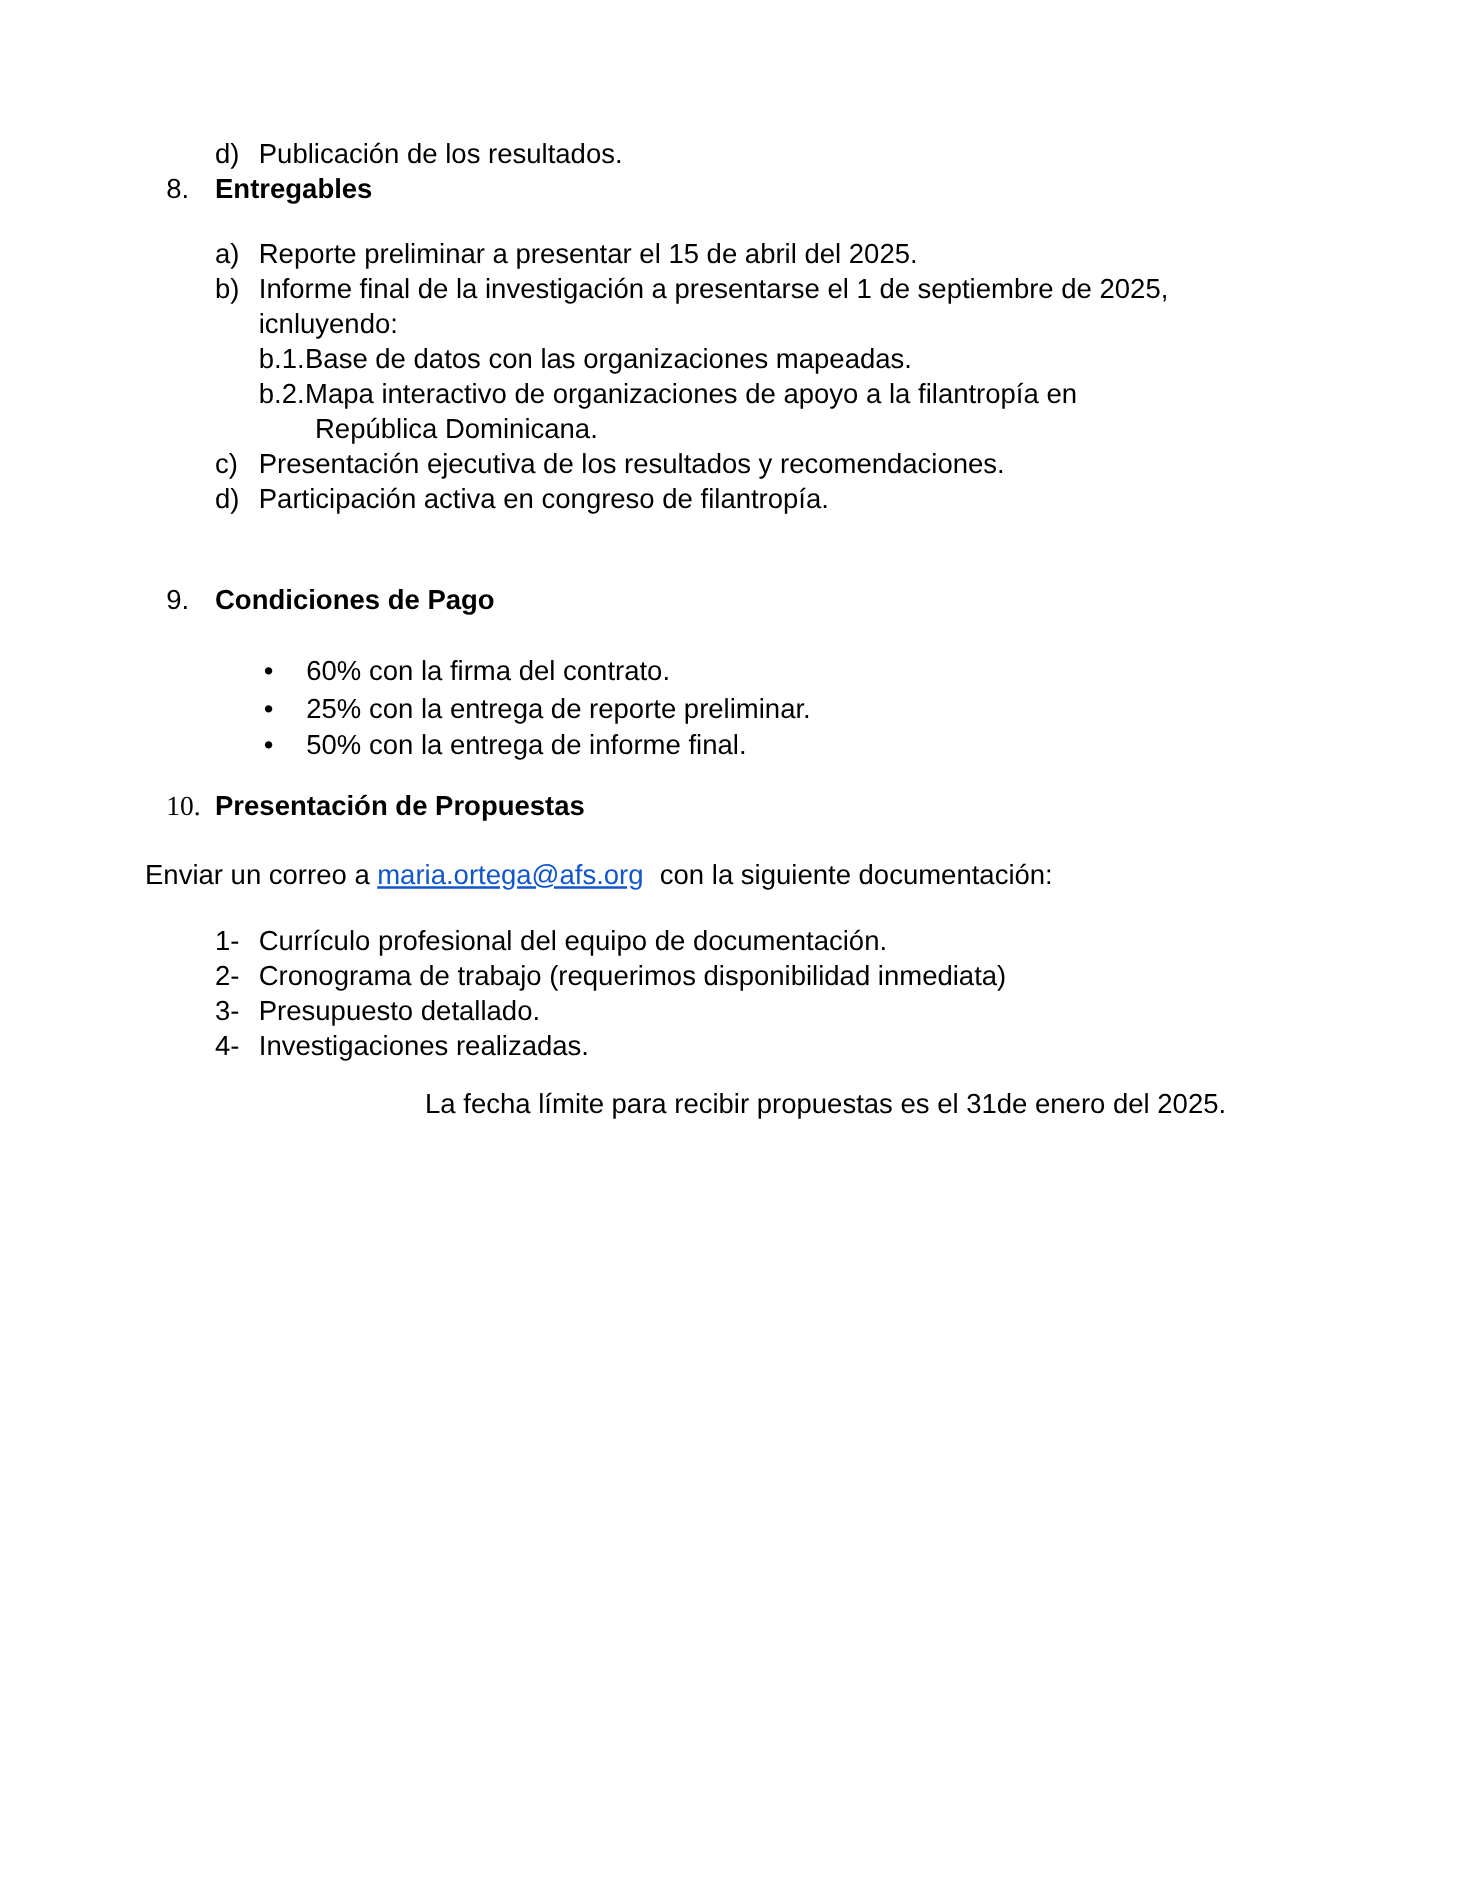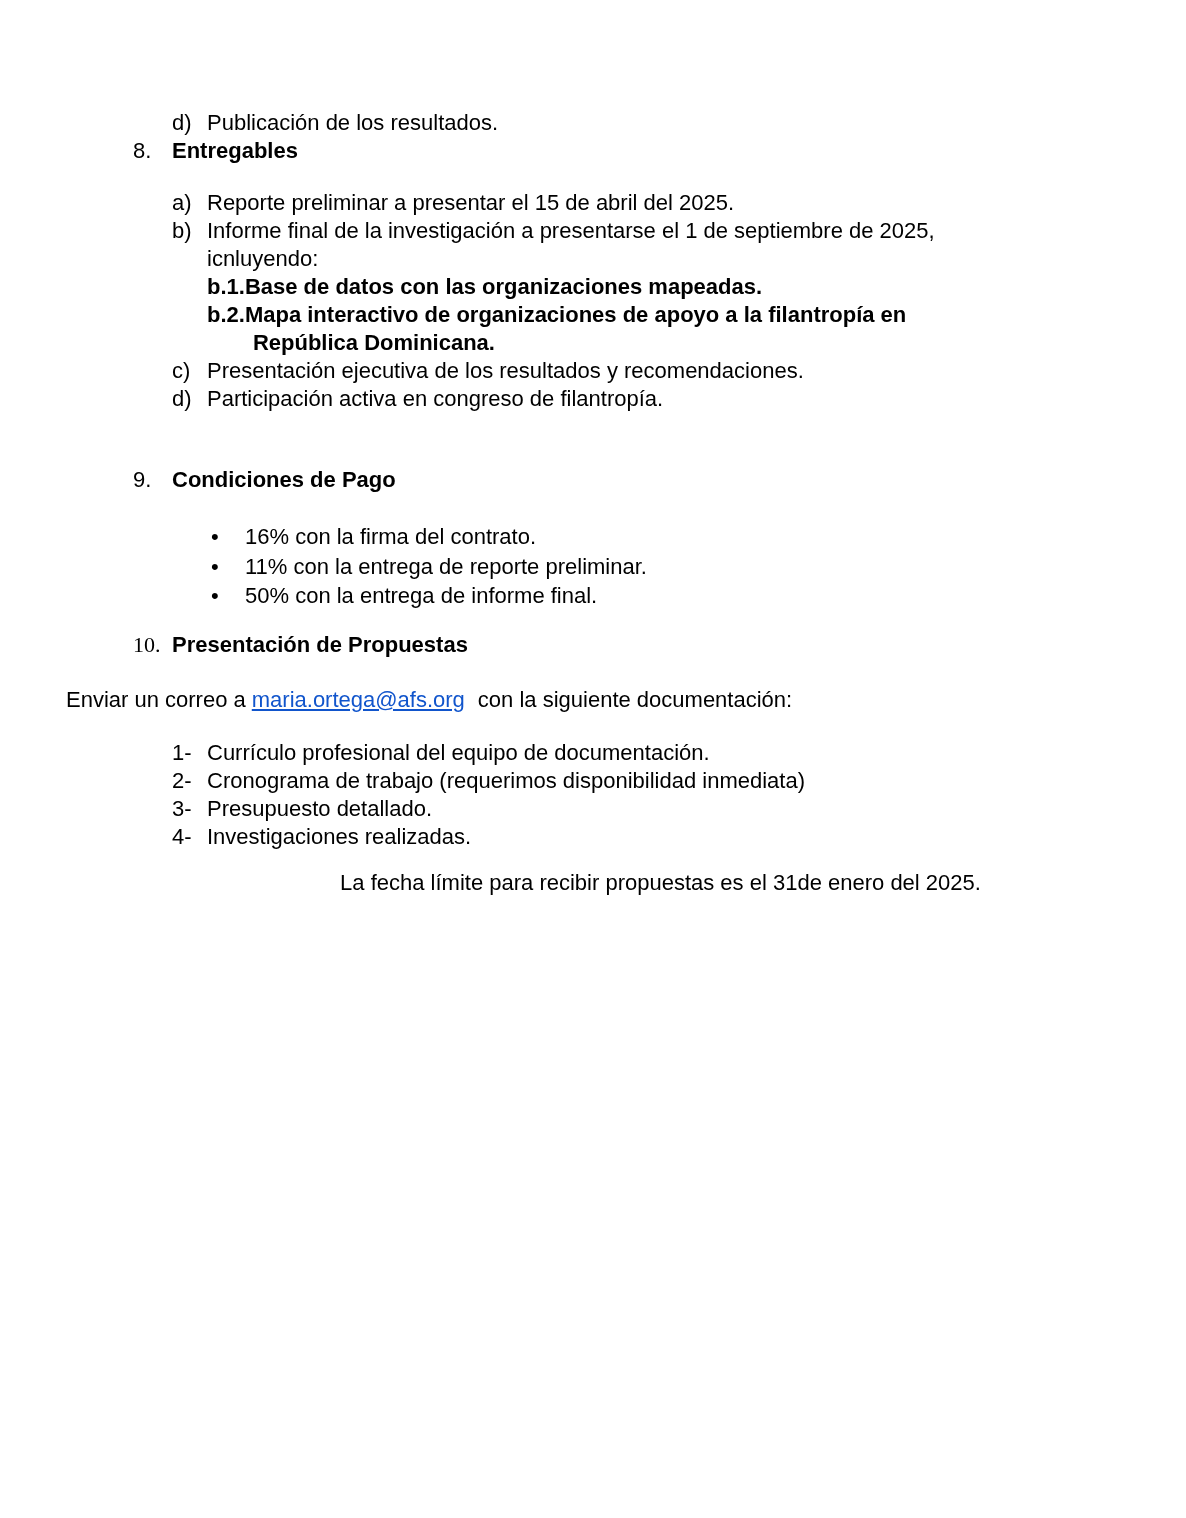--- a/index.html
+++ b/index.html
@@ -11,42 +11,42 @@
     box-sizing: border-box;
     padding-top: 109px;
     font-family: "Liberation Sans", sans-serif;
     font-size: 22px;
     line-height: 28px;
     color: #000000;
     overflow: hidden;
   }
   .row { display: flex; align-items: flex-start; }
   .indent-list { padding-left: 172px; }
-  .indent-sub  { padding-left: 207px; font-weight: bold; }
+  .indent-sub  { padding-left: 207px; }
   .marker      { flex: 0 0 35px; }
   .marker-sub  { flex: 0 0 37px; }
   .content     { flex: 0 1 auto; max-width: 820px; }
   .wrap-indent { display: inline-block; padding-left: 8px; }
 
   .heading { padding-left: 133px; font-weight: bold; }
   .heading .num {
     font-weight: normal;
     display: inline-block;
     width: 39px;
   }
   .num-serif { font-family: "Liberation Serif", serif; }
 
   .h-entregables { }
   .list-entregables { margin-top: 24px; }
   .h-pago { margin-top: 53px; }
   .bullet-list { margin-top: 28px; }
   .bullet-row { padding-left: 211px; line-height: 29.5px; display: flex; }
   .bullet-marker { flex: 0 0 34px; }
   .h-propuestas { margin-top: 20px; }
-  .email-para { margin-top: 27px; padding-left: 66px; }
+  .email-para { margin-top: 27px; padding-left: 116px; }
   .email-link { text-decoration: underline; margin-left: 6px; margin-right: 13px; }
   .docs-list { margin-top: 25px; }
   .deadline { margin-top: 18px; padding-left: 135px; text-align: center; }
 </style>
 </head>
 <body>
 
 <div class="page" style="color: rgb(0, 0, 0);">
 
   <div class="row indent-list">
@@ -85,25 +85,25 @@
     </div>
   </div>
 
   <div class="heading h-pago">
     <span class="num">9.</span><span>Condiciones de Pago</span>
   </div>
 
   <div class="bullet-list">
     <div class="bullet-row">
       <span class="bullet-marker">•</span>
-      <span class="content">16% con la firma del contrato.</span>
+      <span class="content">60% con la firma del contrato.</span>
     </div>
     <div class="bullet-row">
       <span class="bullet-marker">•</span>
-      <span class="content">11% con la entrega de reporte preliminar.</span>
+      <span class="content">25% con la entrega de reporte preliminar.</span>
     </div>
     <div class="bullet-row">
       <span class="bullet-marker">•</span>
       <span class="content">50% con la entrega de informe final.</span>
     </div>
   </div>
 
   <div class="heading h-propuestas">
     <span class="num num-serif">10.</span><span>Presentación de Propuestas</span>
   </div>

